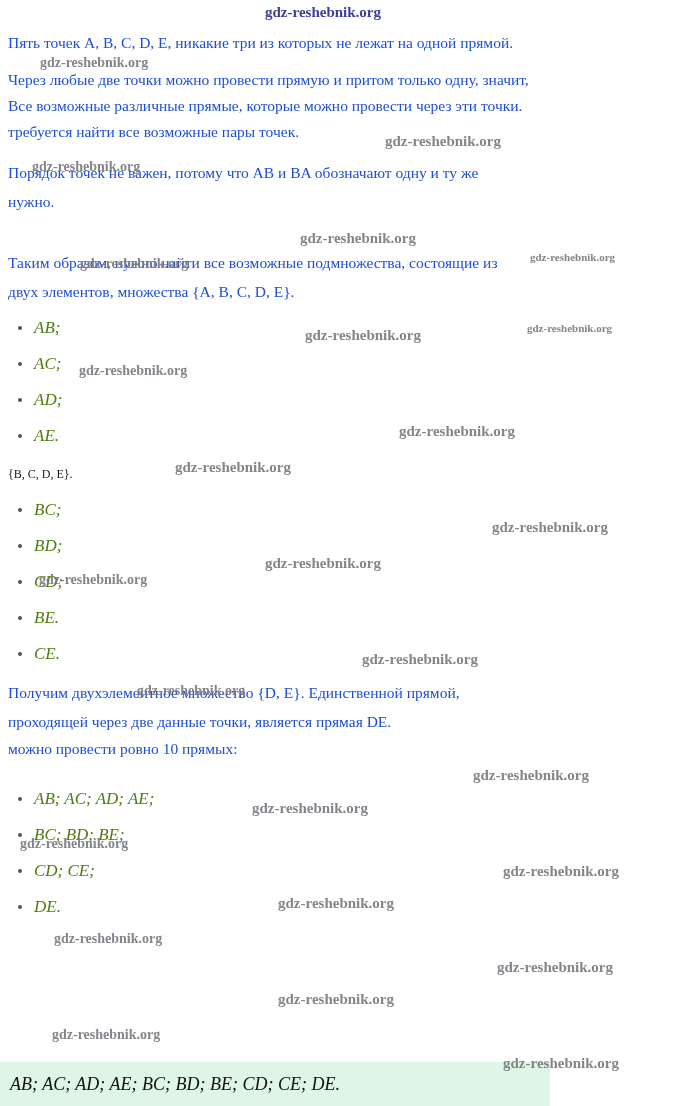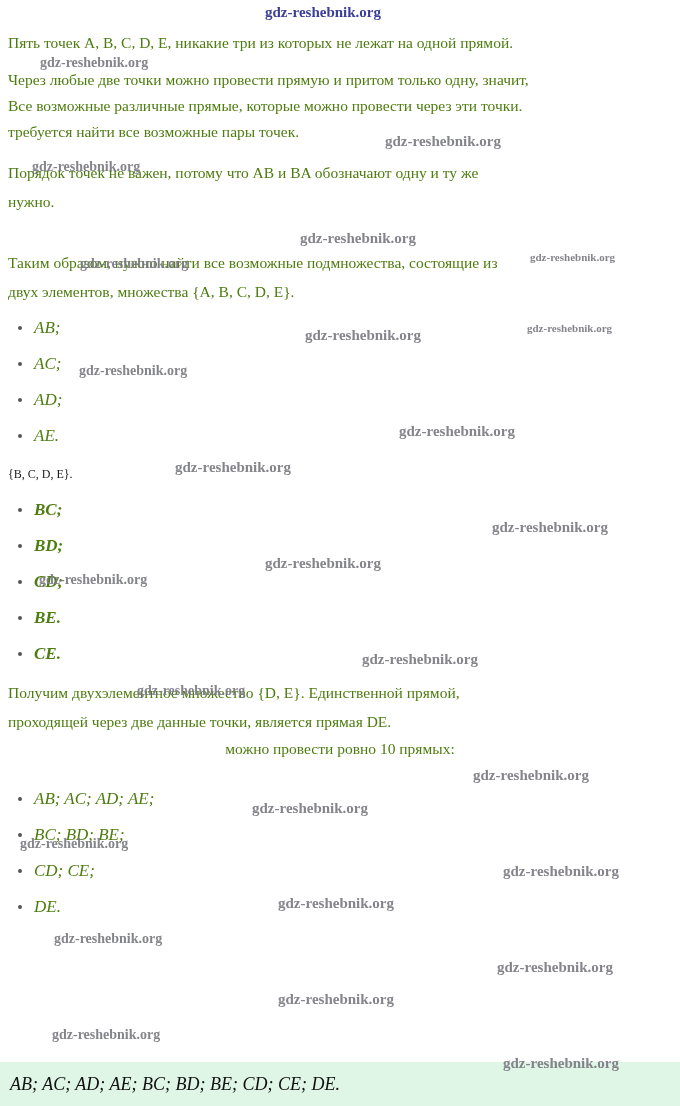--- a/index.html
+++ b/index.html
@@ -37,21 +37,21 @@
   .content {
     position: absolute;
     left: 8px;
     top: 28px;
     width: 664px;
   }
   .para {
     font-size: 15.5px;
     line-height: 29px;
     margin: 0 0 2px 0;
-    color: #4d7c0f;
+    color: #1d4ed8;
   }
   .para.tight {
     line-height: 27px;
   }
   .mathset {
     font-family: "Liberation Serif", serif;
     font-size: 16.5px;
   }
   ul.items {
     list-style: none;
@@ -79,21 +79,21 @@
   .setline {
     font-size: 12px;
     line-height: 32px;
     margin: 2px 0 0 0;
   }
   
   .answer {
     position: absolute;
     left: 0;
     bottom: 0;
-    width: 680px;
+    width: 550px;
     height: 44px;
     background: #dff5e6;
     display: flex;
     align-items: center;
   }
   .answer span {
     padding-left: 10px;
     font-style: italic;
     font-size: 18px;
     color: #111;
@@ -148,36 +148,36 @@
       <li><span>AB;</span></li>
       <li><span>AC;</span></li>
       <li><span>AD;</span></li>
       <li><span>AE.</span></li>
     </ul>
 
     <p class="setline mathset" style="margin-top:4px;">
       <span>{B,  C,  D,  E}.</span>
     </p>
 
-    <ul class="items" style="margin-top:2px;font-weight:bold;">
+    <ul class="items" style="margin-top:2px;">
       <li><span>BC;</span></li>
       <li><span>BD;</span></li>
       <li><span>CD;</span></li>
       <li><span>BE.</span></li>
       <li><span>CE.</span></li>
     </ul>
 
     <p class="para" style="margin-top:6px;">
       <span>Получим двухэлементное множество {D,  E}. Единственной прямой,</span>
     </p>
     <p class="para" style="margin-top:-2px;">
       <span>проходящей через две данные точки, является прямая DE.</span>
     </p>
 
-    <p class="para" style="margin-top:-4px;text-align:center;">
+    <p class="para" style="margin-top:-4px;">
       <span>можно провести ровно 10 прямых:</span>
     </p>
 
     <ul class="items" style="margin-top:18px;">
       <li><span>AB; AC; AD; AE;</span></li>
       <li><span>BC; BD; BE;</span></li>
       <li><span>CD; CE;</span></li>
       <li><span>DE.</span></li>
     </ul>
 

